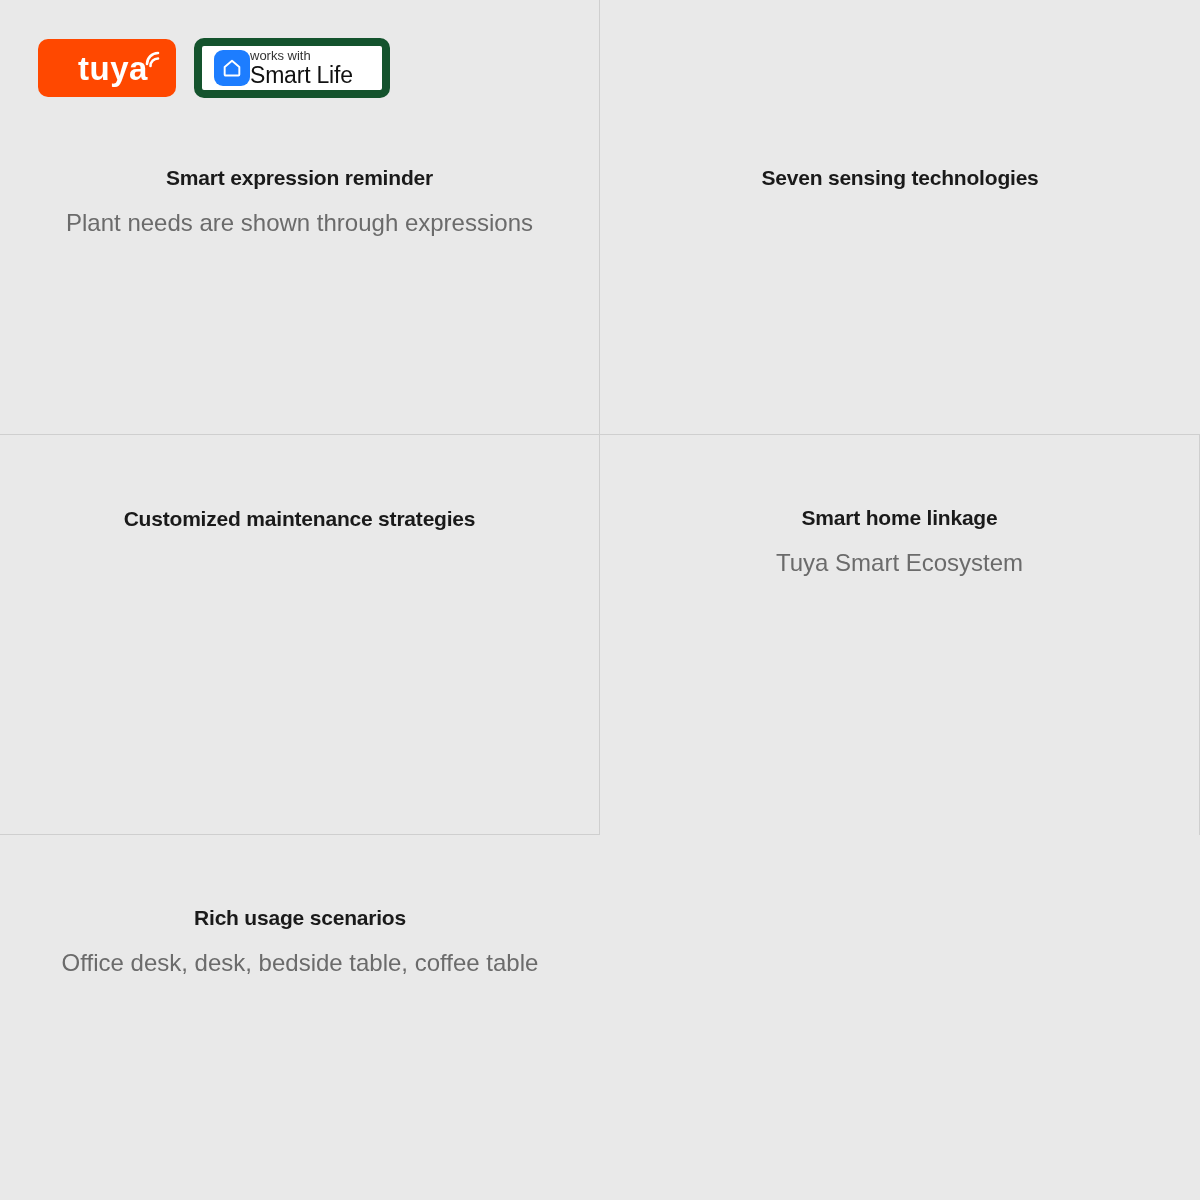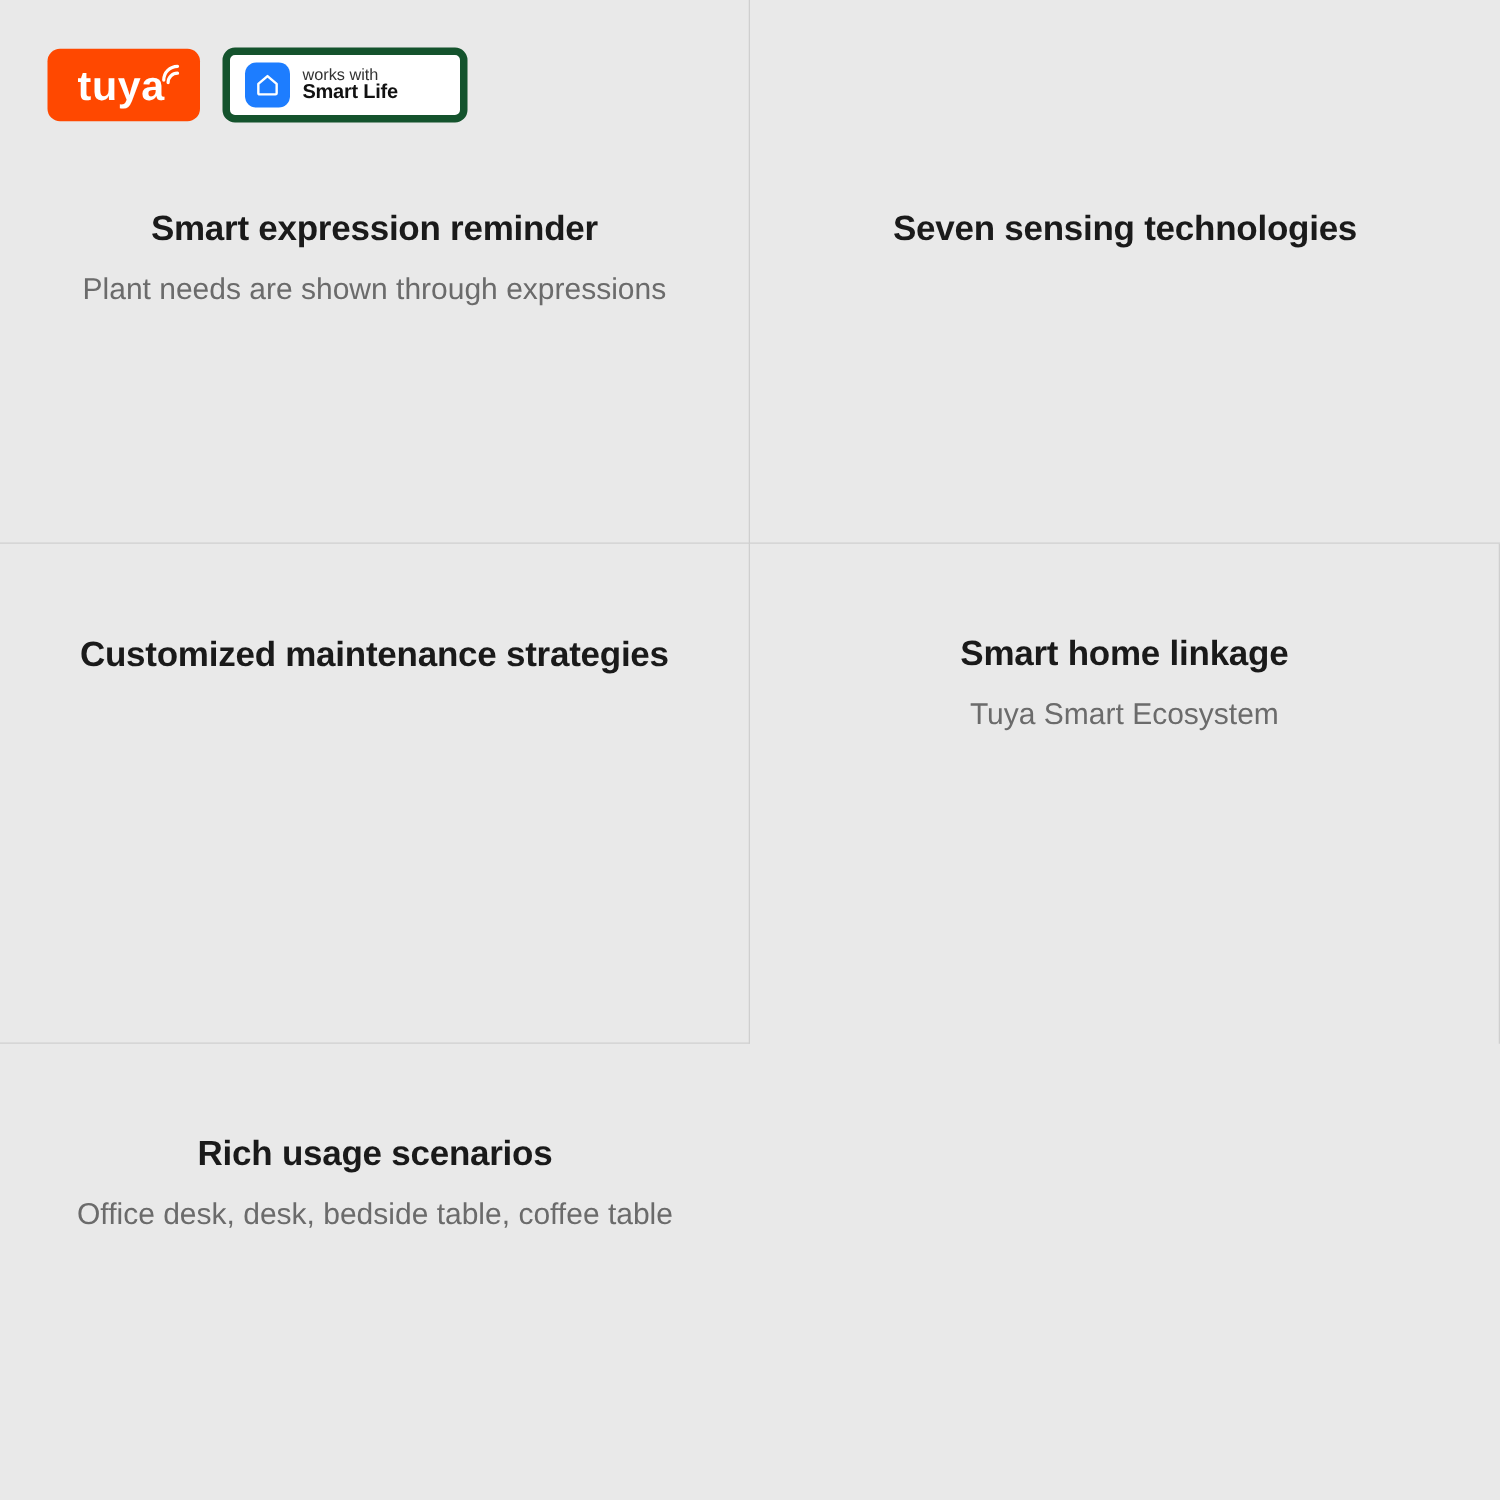--- a/index.html
+++ b/index.html
@@ -44,21 +44,21 @@
 
   
   .cell.col-left {
     border-right: 1px solid #cfcfcf;
   }
   .cell.row-0, .cell.row-1 {
     border-bottom: 1px solid #cfcfcf;
   }
 
   .cell-title {
-    font-size: 28px;
+    font-size: 21px;
     font-weight: bold;
     color: #1a1a1a;
     text-align: center;
     line-height: 1.28;
     letter-spacing: -0.2px;
   }
 
   .cell-desc {
     font-size: 24px;
     color: #6b6b6b;
@@ -86,20 +86,21 @@
 
   .tuya-badge {
     position: relative;
     width: 122px;
     height: 58px;
     background: #ff4800;
     border-radius: 10px;
     display: flex;
     align-items: center;
     justify-content: center;
+    padding-left: 16px;
   }
   .tuya-badge .tuya-word {
     color: #ffffff;
     font-size: 33px;
     font-weight: bold;
     letter-spacing: 0.5px;
     line-height: 1;
     padding-right: 4px;
   }
   .tuya-badge .wifi-arc {
@@ -108,25 +109,24 @@
     top: 12px;
     width: 20px;
     height: 20px;
   }
 
   .smartlife-badge {
     box-sizing: border-box;
     width: 196px;
     height: 60px;
     background: #ffffff;
-    border: 6px solid #14532d;
+    border: 8px solid #14532d;
     border-radius: 10px;
     display: flex;
     align-items: center;
-    gap: 10px;
     padding: 0 12px;
   }
   .sl-icon {
     width: 36px;
     height: 36px;
     background: #1d7dff;
     border-radius: 9px;
     display: flex;
     align-items: center;
     justify-content: center;
@@ -137,23 +137,23 @@
     flex-direction: column;
     justify-content: center;
     line-height: 1.05;
   }
   .sl-works {
     font-size: 13px;
     color: #333333;
     font-weight: normal;
   }
   .sl-name {
-    font-size: 16px;
+    font-size: 23px;
     color: #111111;
-    font-weight: bold;
+    font-weight: normal;
     letter-spacing: -0.2px;
   }
 </style>
 </head>
 <body>
 
 <div class="page">
 
   <div class="badges">
 

